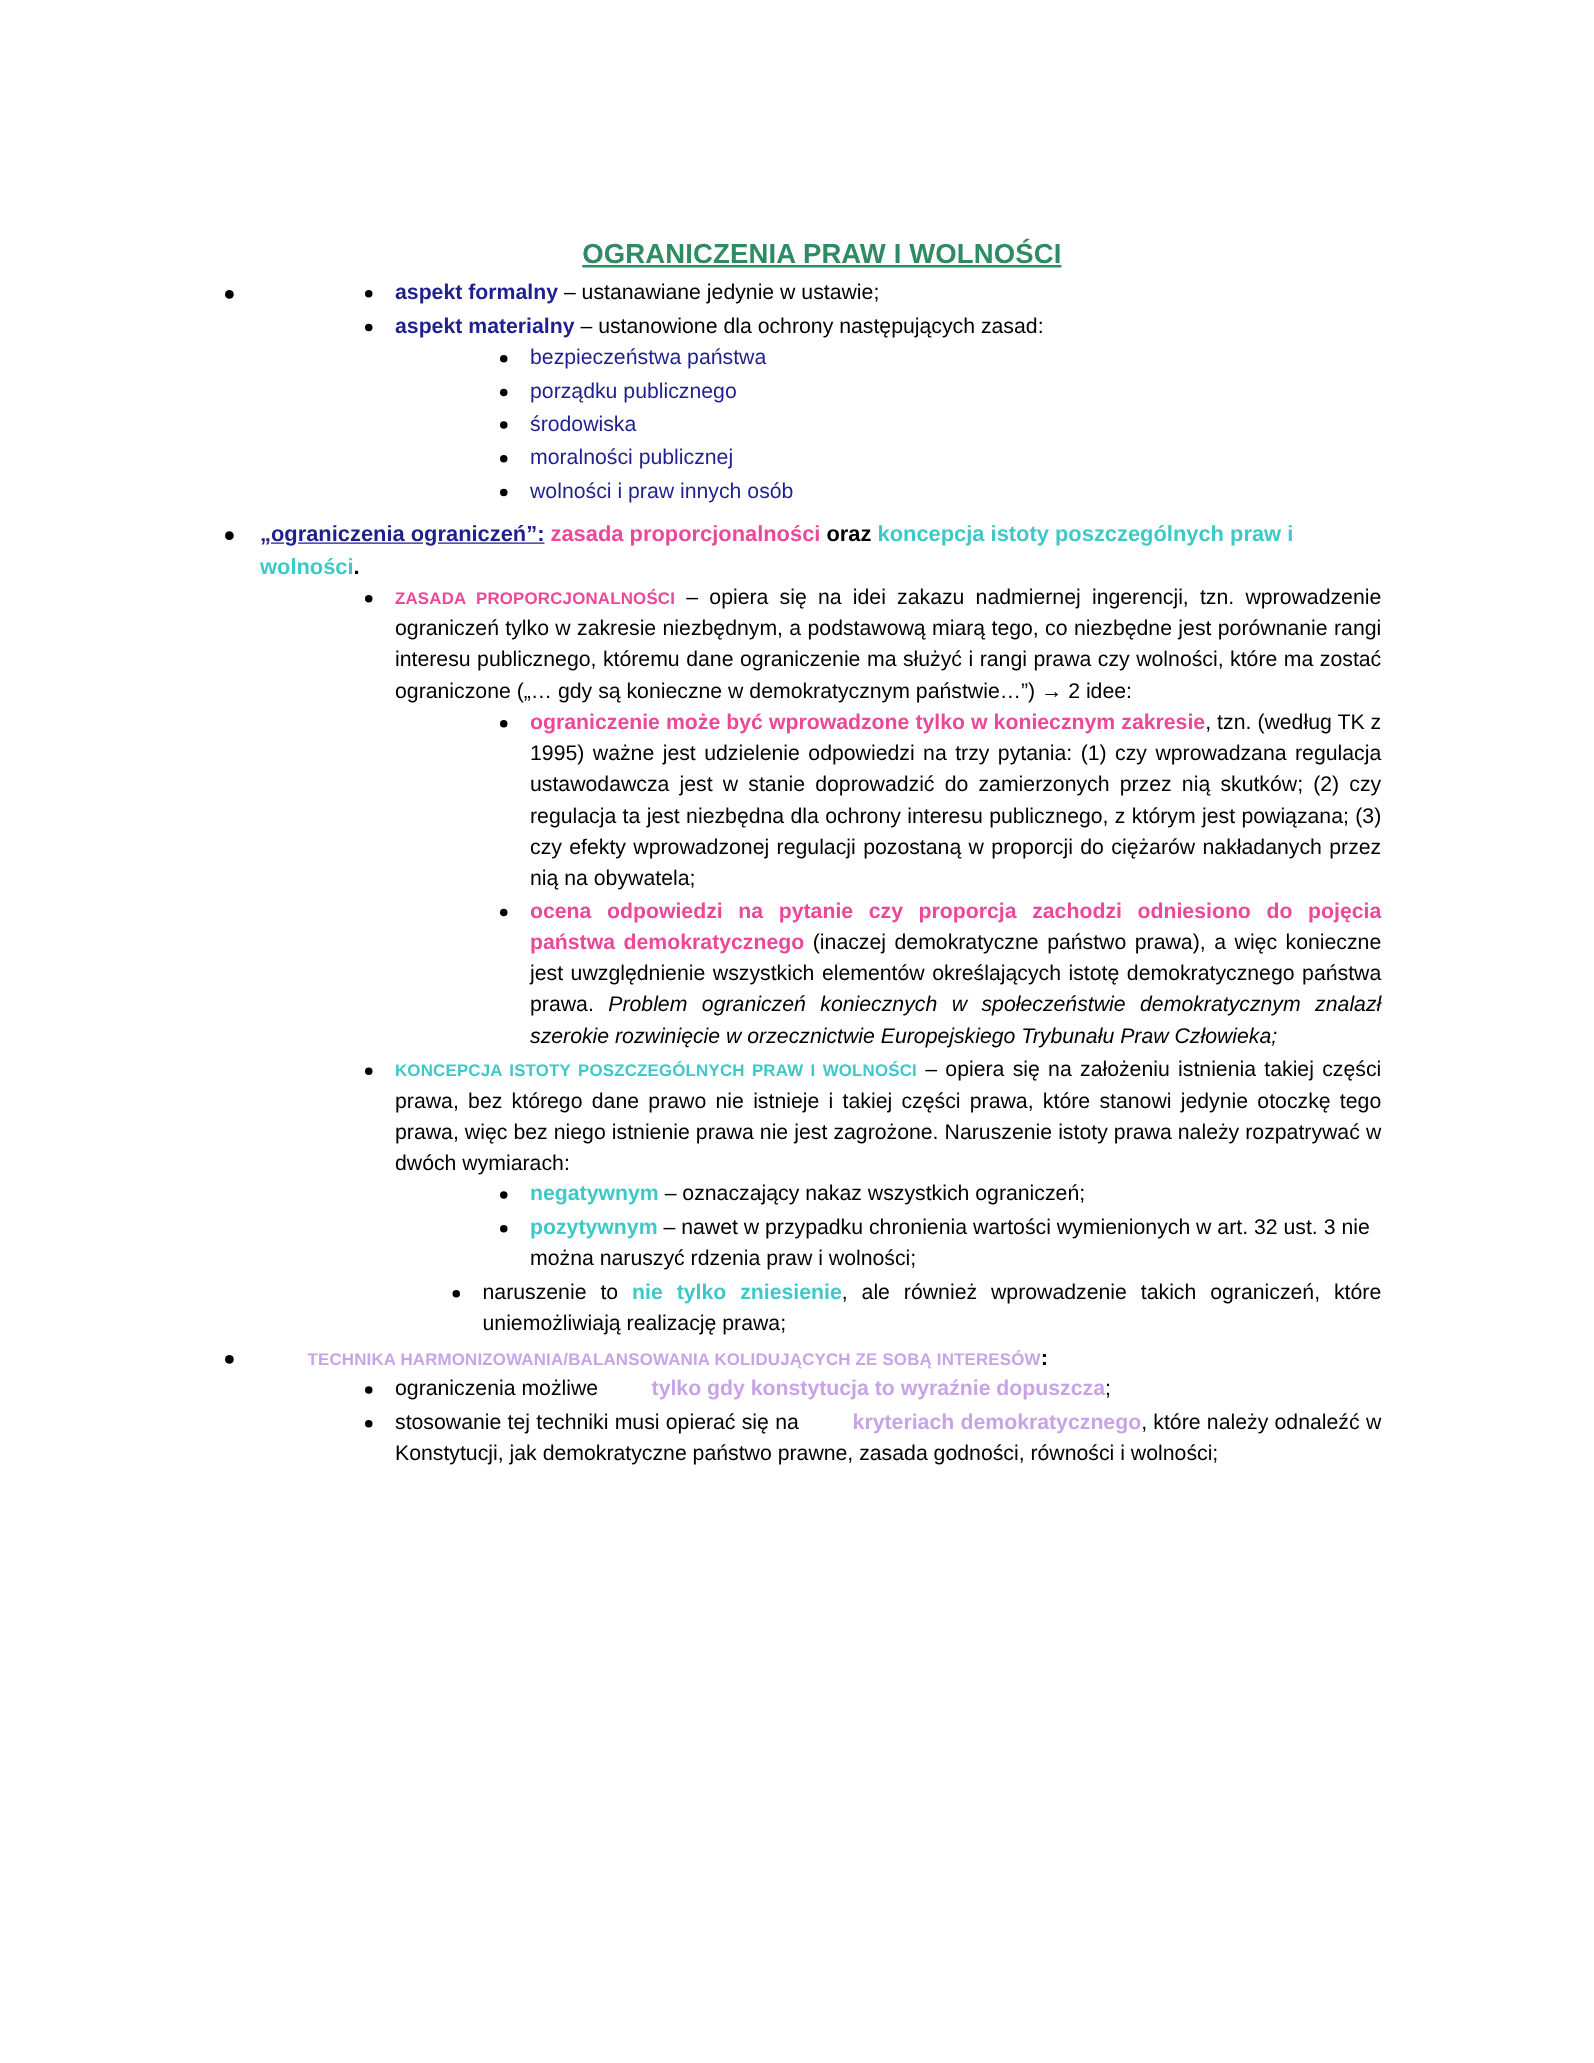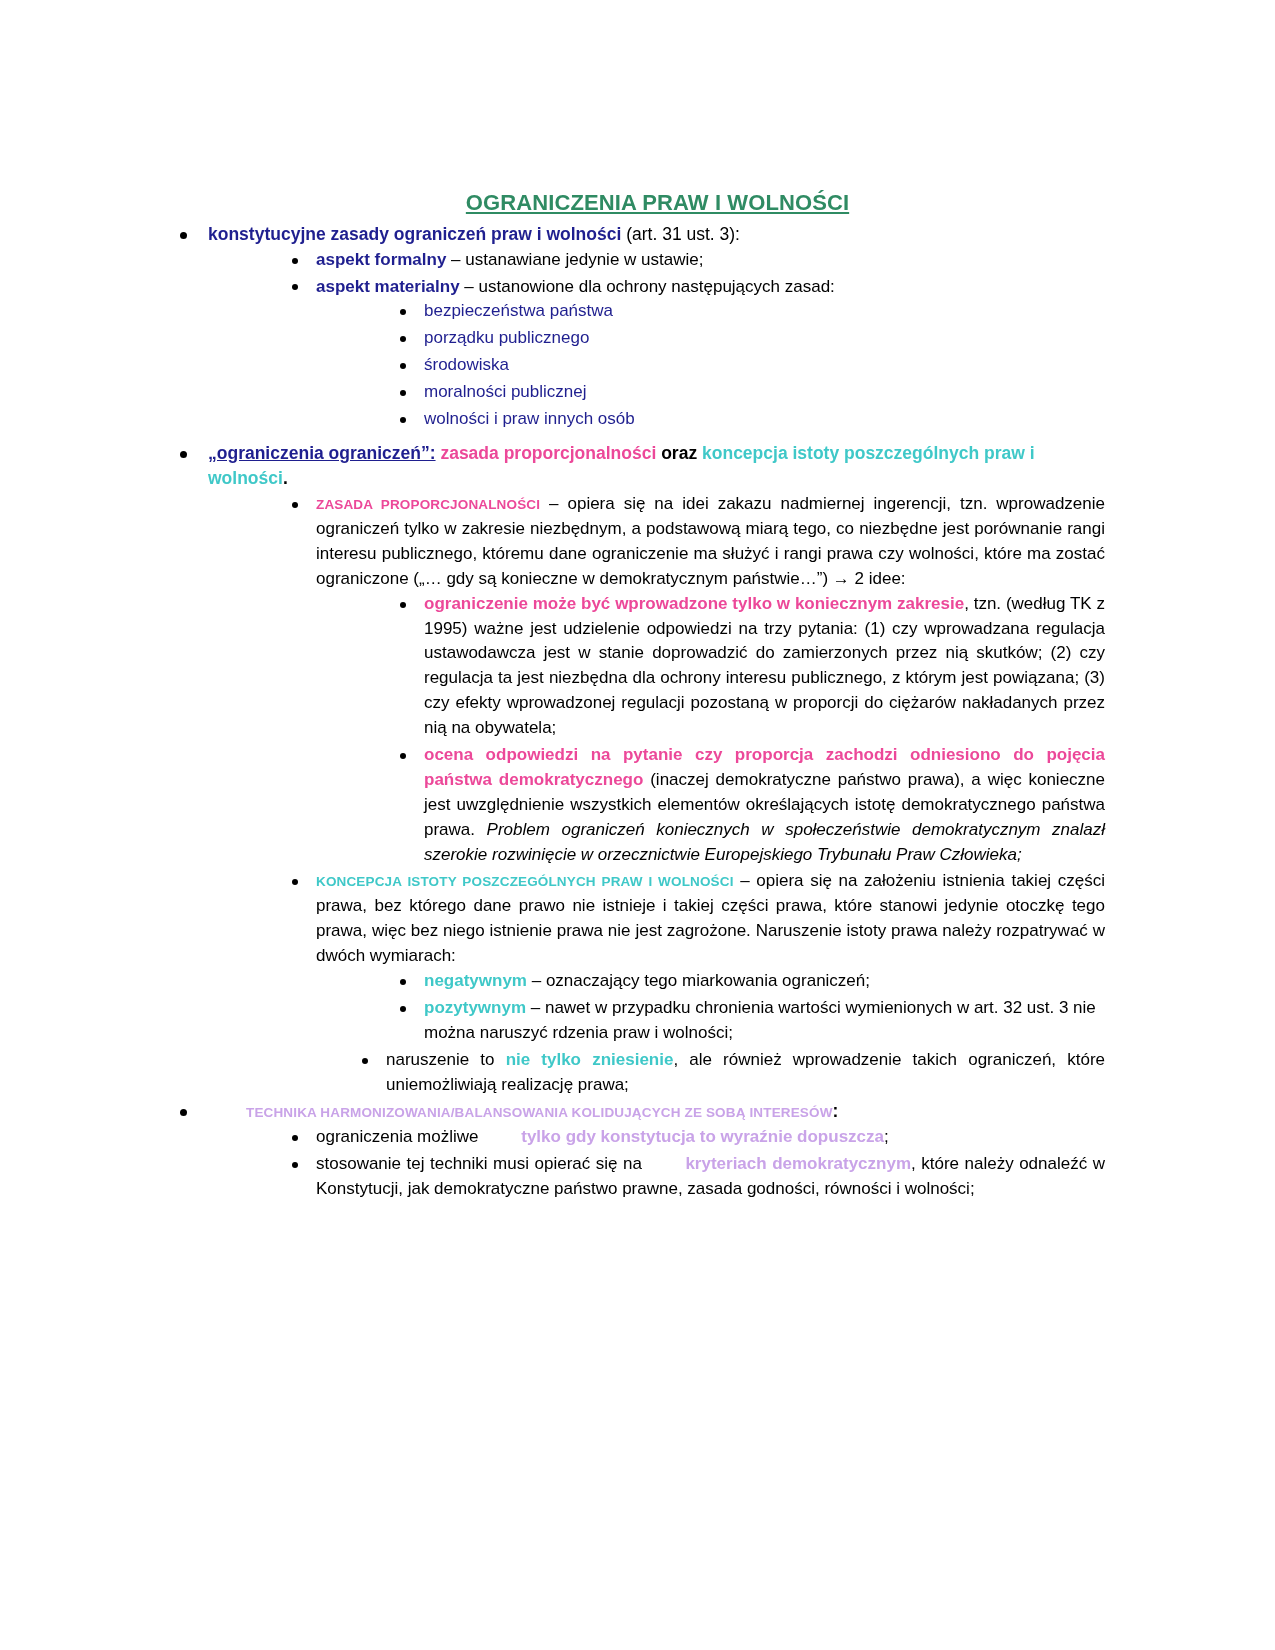--- a/index.html
+++ b/index.html
@@ -101,21 +101,20 @@
 </head>
 <body>
 
 <div class="page">
 
   <h1 class="doc-title">OGRANICZENIA PRAW I WOLNOŚCI</h1>
 
   <ul class="lvl1">
     <li class="l1">
       <span class="bullet"></span>
-      <span class="txt"><span class="navy">konstytucyjne zasady ograniczeń praw i wolności</span><span class="black"> (art. 31 ust. 3):</span></span>
 
       <ul class="lvl2">
         <li class="l2">
           <span class="bullet"></span>
           <span class="txt"><span class="navy">aspekt formalny</span><span class="black"> – ustanawiane jedynie w ustawie;</span></span>
         </li>
         <li class="l2">
           <span class="bullet"></span>
           <span class="txt"><span class="navy">aspekt materialny</span><span class="black"> – ustanowione dla ochrony następujących zasad:</span></span>
 
@@ -171,21 +170,21 @@
           </ul>
         </li>
 
         <li class="l2">
           <span class="bullet"></span>
           <span class="txt just"><span class="teal caps-sm">KONCEPCJA ISTOTY POSZCZEGÓLNYCH PRAW I WOLNOŚCI</span><span class="black"> – opiera się na założeniu istnienia takiej części prawa, bez którego dane prawo nie istnieje i takiej części prawa, które stanowi jedynie otoczkę tego prawa, więc bez niego istnienie prawa nie jest zagrożone. Naruszenie istoty prawa należy rozpatrywać w dwóch wymiarach:</span></span>
 
           <ul class="lvl3">
             <li class="l3">
               <span class="bullet"></span>
-              <span class="txt"><span class="teal">negatywnym</span><span class="black"> – oznaczający tego miarkowania ograniczeń;</span></span>
+              <span class="txt"><span class="teal">negatywnym</span><span class="black"> – oznaczający nakaz wszystkich ograniczeń;</span></span>
             </li>
             <li class="l3">
               <span class="bullet"></span>
               <span class="txt"><span class="teal">pozytywnym</span><span class="black"> – nawet w przypadku chronienia wartości wymienionych w art. 32 ust. 3 nie można naruszyć rdzenia praw i wolności;</span></span>
             </li>
           </ul>
         </li>
 
         <li class="l2" style="margin-left:70px;">
           <span class="bullet"></span>
@@ -201,19 +200,19 @@
       <span class="bullet"></span>
       <span class="txt"><span class="violet caps-sm">TECHNIKA HARMONIZOWANIA/BALANSOWANIA KOLIDUJĄCYCH ZE SOBĄ INTERESÓW</span><span class="black b">:</span></span>
 
       <ul class="lvl2">
         <li class="l2">
           <span class="bullet"></span>
           <span class="txt just"><span class="black">ograniczenia możliwe </span><span class="violet">tylko gdy konstytucja to wyraźnie dopuszcza</span><span class="black">;</span></span>
         </li>
         <li class="l2">
           <span class="bullet"></span>
-          <span class="txt just"><span class="black">stosowanie tej techniki musi opierać się na </span><span class="violet">kryteriach demokratycznym</span><span class="black">, które należy odnaleźć w Konstytucji, jak demokratyczne państwo prawne, zasada godności, równości i wolności;</span></span>
+          <span class="txt just"><span class="black">stosowanie tej techniki musi opierać się na </span><span class="violet">kryteriach demokratycznego</span><span class="black">, które należy odnaleźć w Konstytucji, jak demokratyczne państwo prawne, zasada godności, równości i wolności;</span></span>
         </li>
       </ul>
     </li>
   </ul>
 
 </div>
 
 </body></html>

